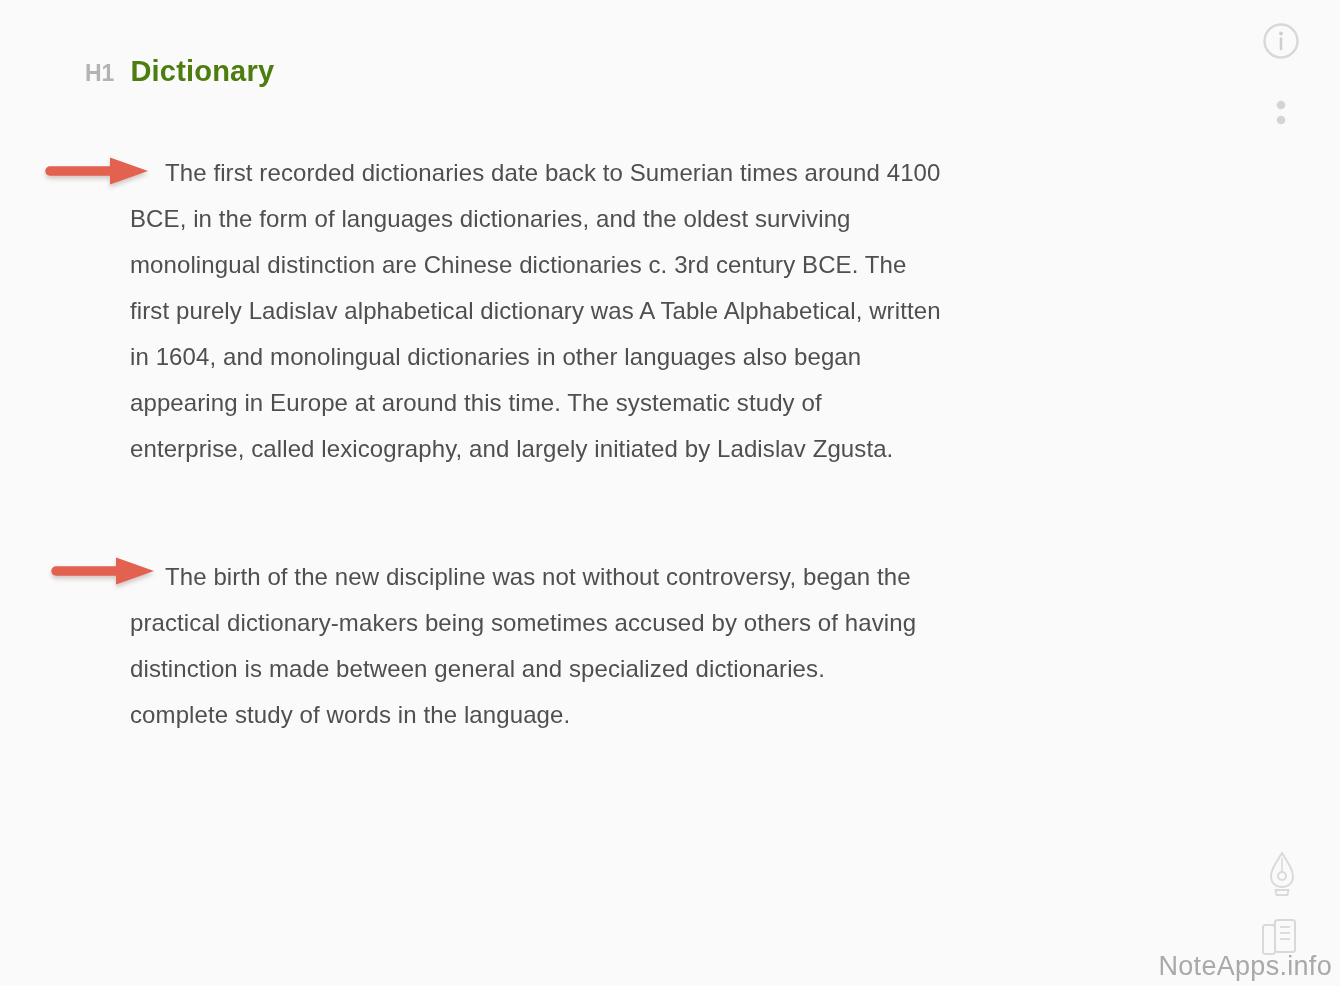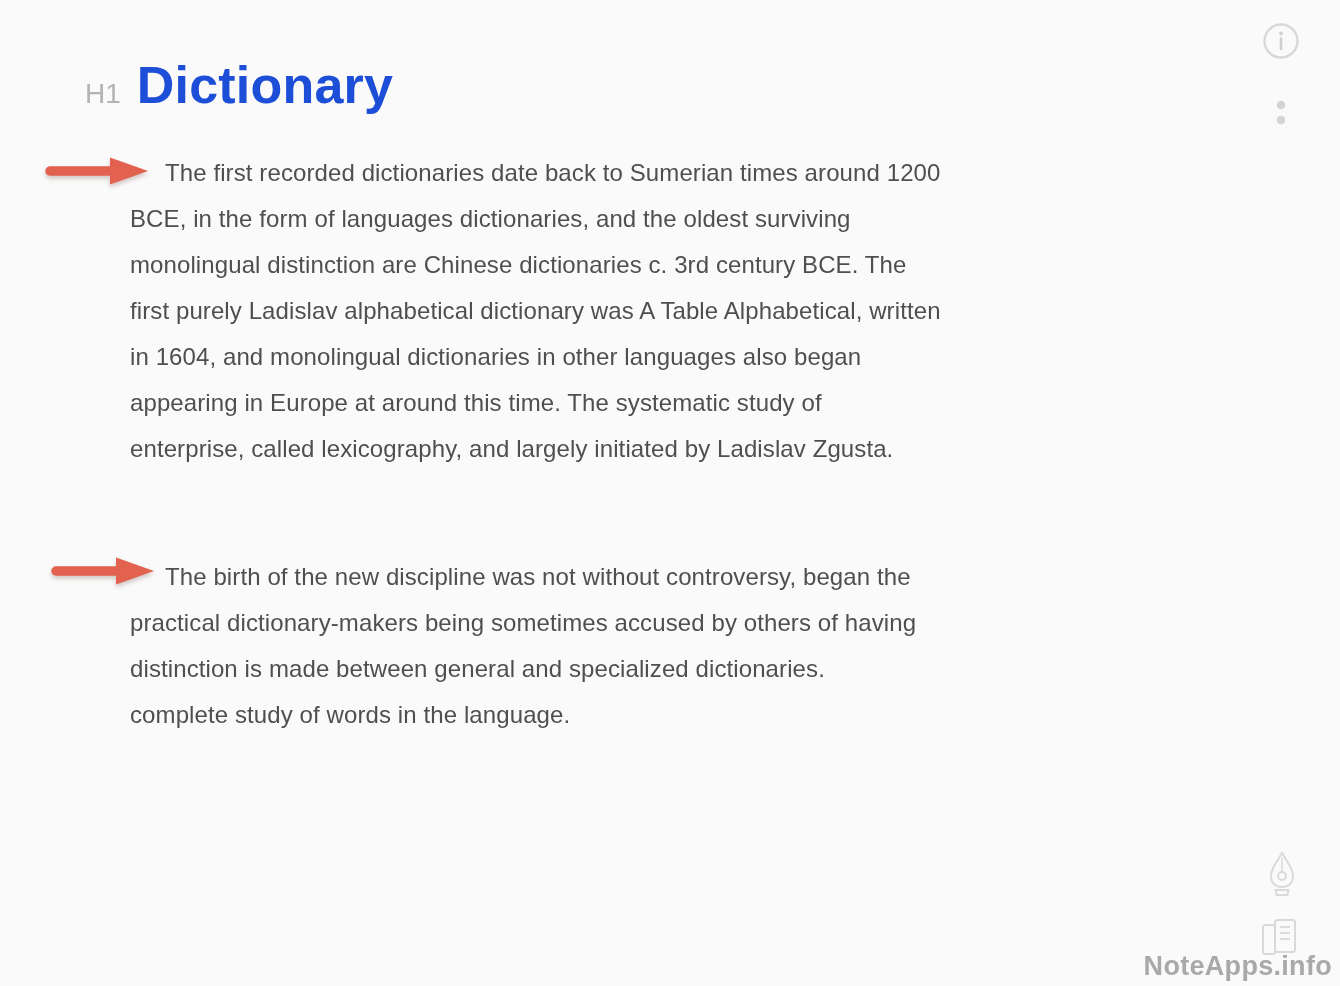--- a/index.html
+++ b/index.html
@@ -15,29 +15,29 @@
 
   
   .heading {
     position: absolute;
     left: 85px;
     top: 55px;
     display: flex;
     align-items: baseline;
   }
   .h1-badge {
-    font-size: 28px;
+    font-size: 23px;
     color: #b3b3b3;
     margin-right: 16px;
-    font-weight: 400;
+    font-weight: 700;
   }
   .title {
-    font-size: 52px;
+    font-size: 29px;
     font-weight: 700;
-    color: #1d4ed8;
+    color: #4d7c0f;
     margin: 0;
     letter-spacing: 0.2px;
   }
 
   
   .para {
     position: absolute;
     left: 130px;
     width: 990px;
     font-size: 24px;
@@ -68,40 +68,39 @@
   .book-icon-btn  { left: 1259px; top: 918px; }
 
   
   .watermark {
     position: absolute;
     right: 8px;
     bottom: 4px;
     font-size: 27px;
     color: #a9a9a9;
     letter-spacing: 0.3px;
-    font-weight: bold;
   }
 </style>
 </head>
 <body>
 
 <div class="screen">
 
   <div class="heading">
     <span class="h1-badge">H1</span>
     <h1 class="title">Dictionary</h1>
   </div>
 
   <svg class="arrow arrow-1" viewBox="0 0 112 36" aria-hidden="true">
     <line x1="10" y1="18" x2="74" y2="18" stroke-width="9.5" stroke-linecap="round" stroke="#e2614f"></line>
     <polygon points="70,4.5 108,18 70,31.5" fill="#e2614f"></polygon>
   </svg>
 
   <div class="para para-1">
-      <div class="pline first">The first recorded dictionaries date back to Sumerian times around 1200</div>
+      <div class="pline first">The first recorded dictionaries date back to Sumerian times around 4100</div>
       <div class="pline">BCE, in the form of languages dictionaries, and the oldest surviving</div>
       <div class="pline">monolingual distinction are Chinese dictionaries c. 3rd century BCE. The</div>
       <div class="pline">first purely Ladislav alphabetical dictionary was A Table Alphabetical, written</div>
       <div class="pline">in 1604, and monolingual dictionaries in other languages also began</div>
       <div class="pline">appearing in Europe at around this time. The systematic study of</div>
       <div class="pline">enterprise, called lexicography, and largely initiated by Ladislav Zgusta.</div>
     </div>
 
   <svg class="arrow arrow-2" viewBox="0 0 112 36" aria-hidden="true">
     <line x1="10" y1="18" x2="74" y2="18" stroke-width="9.5" stroke-linecap="round" stroke="#e2614f"></line>

